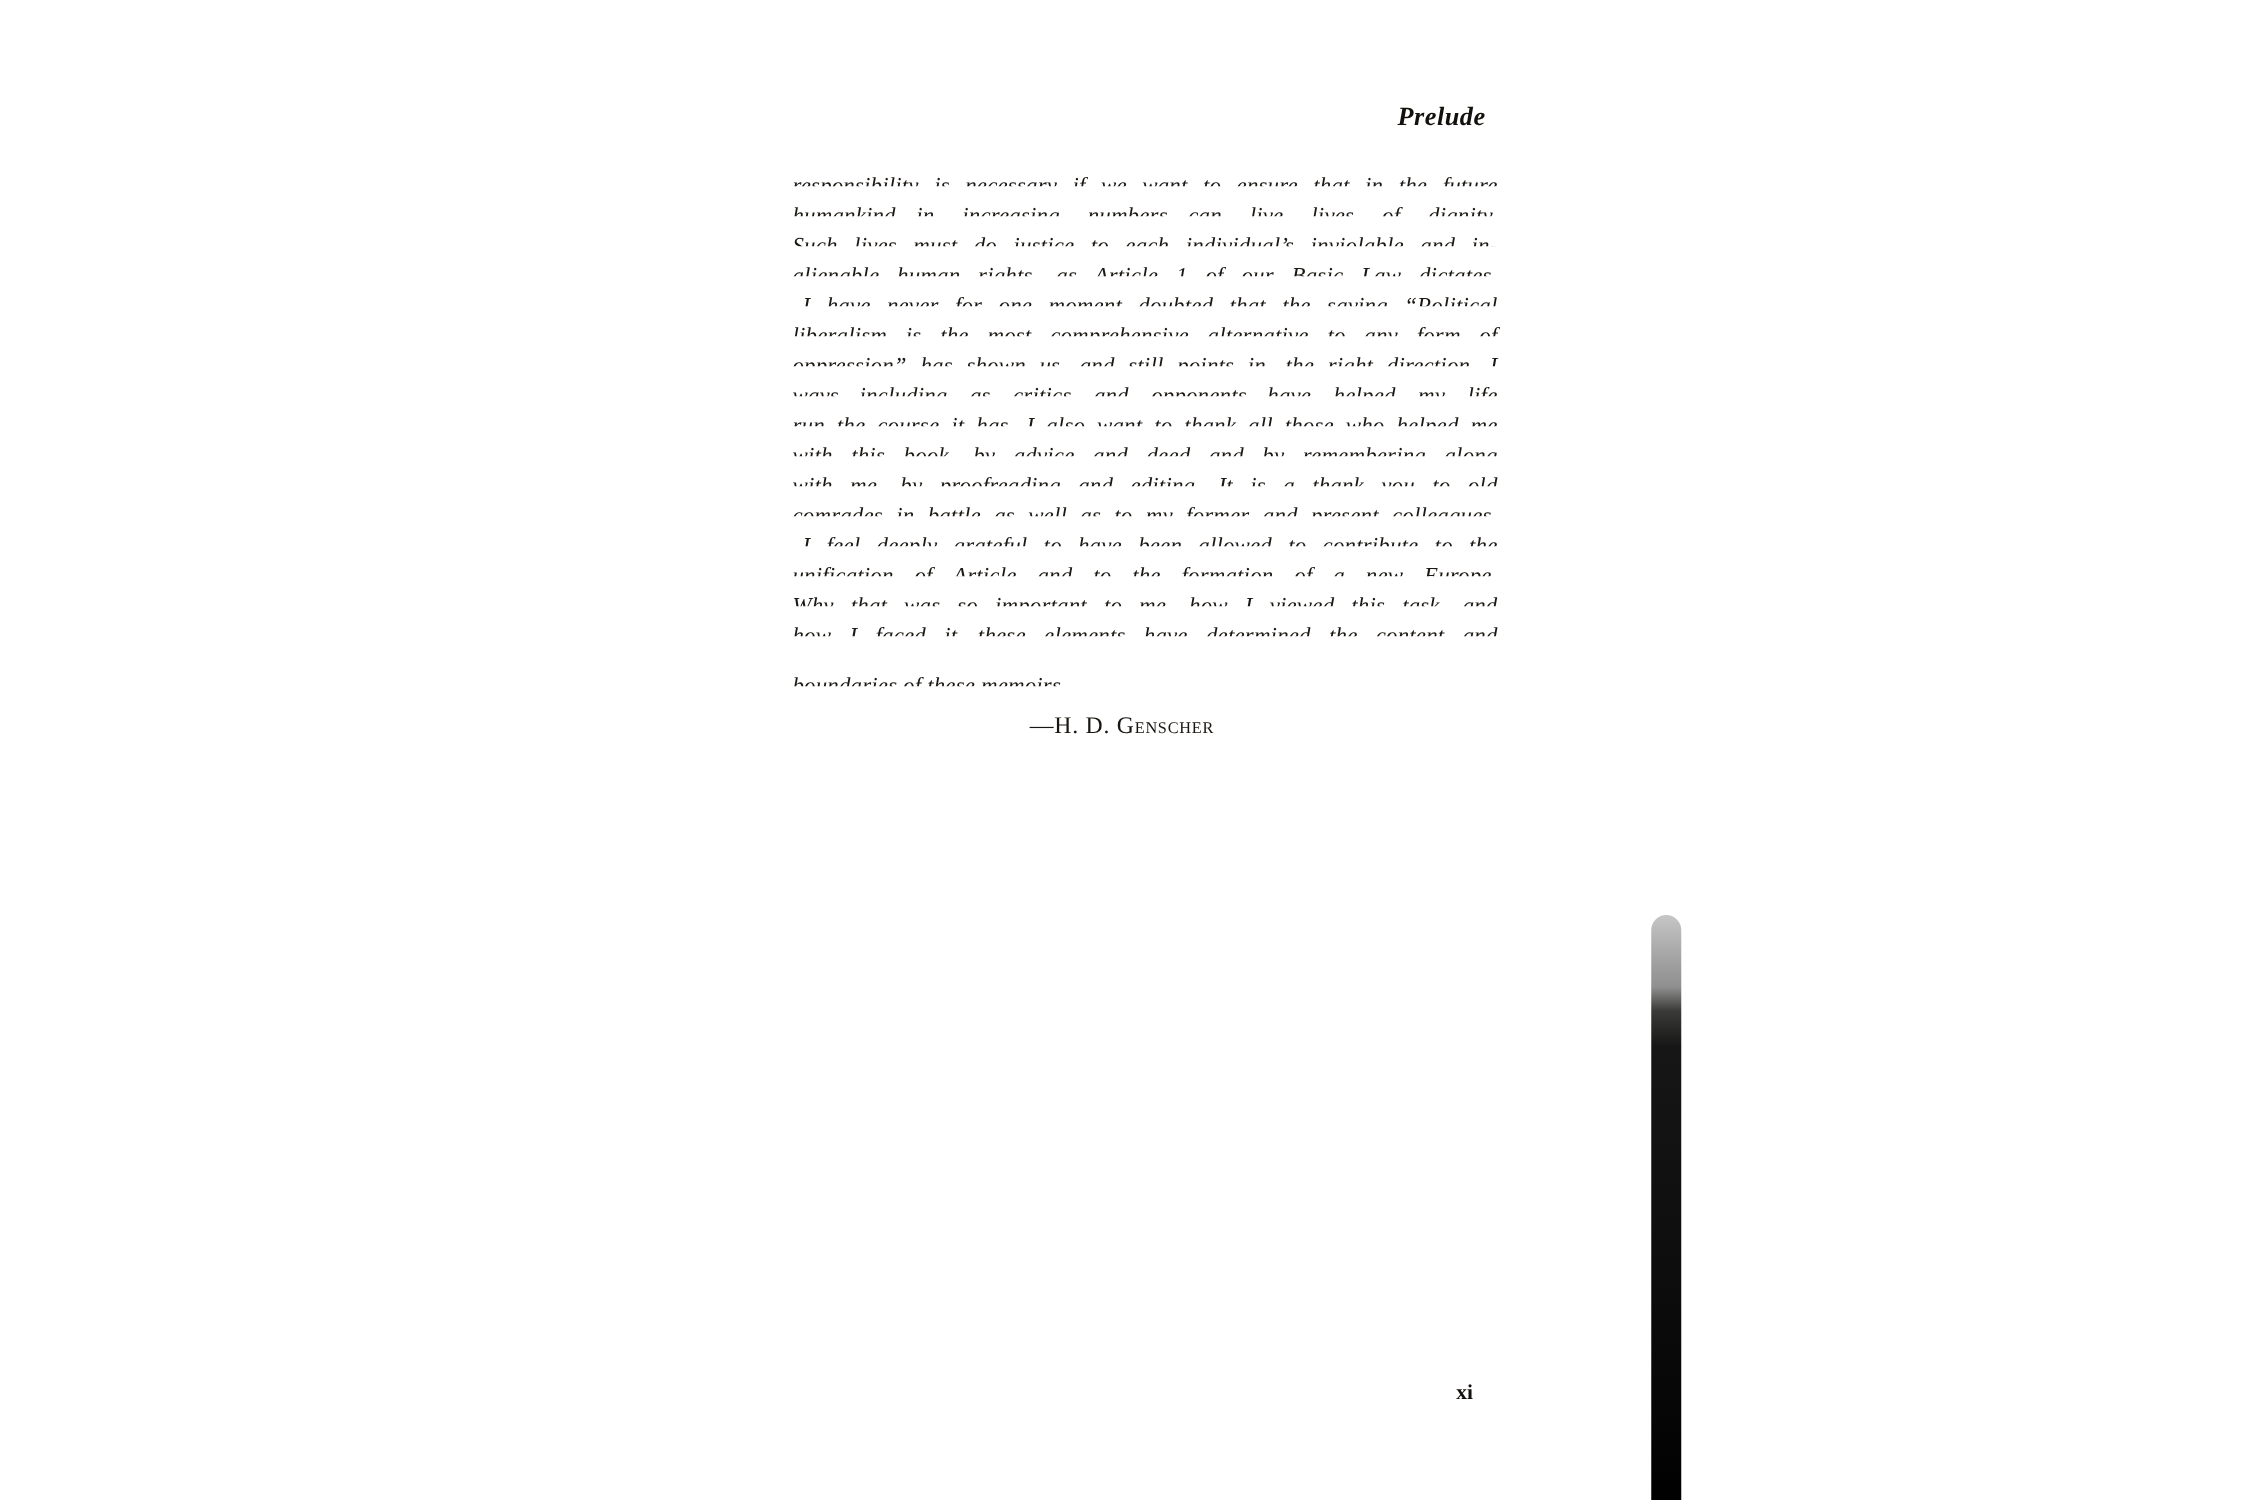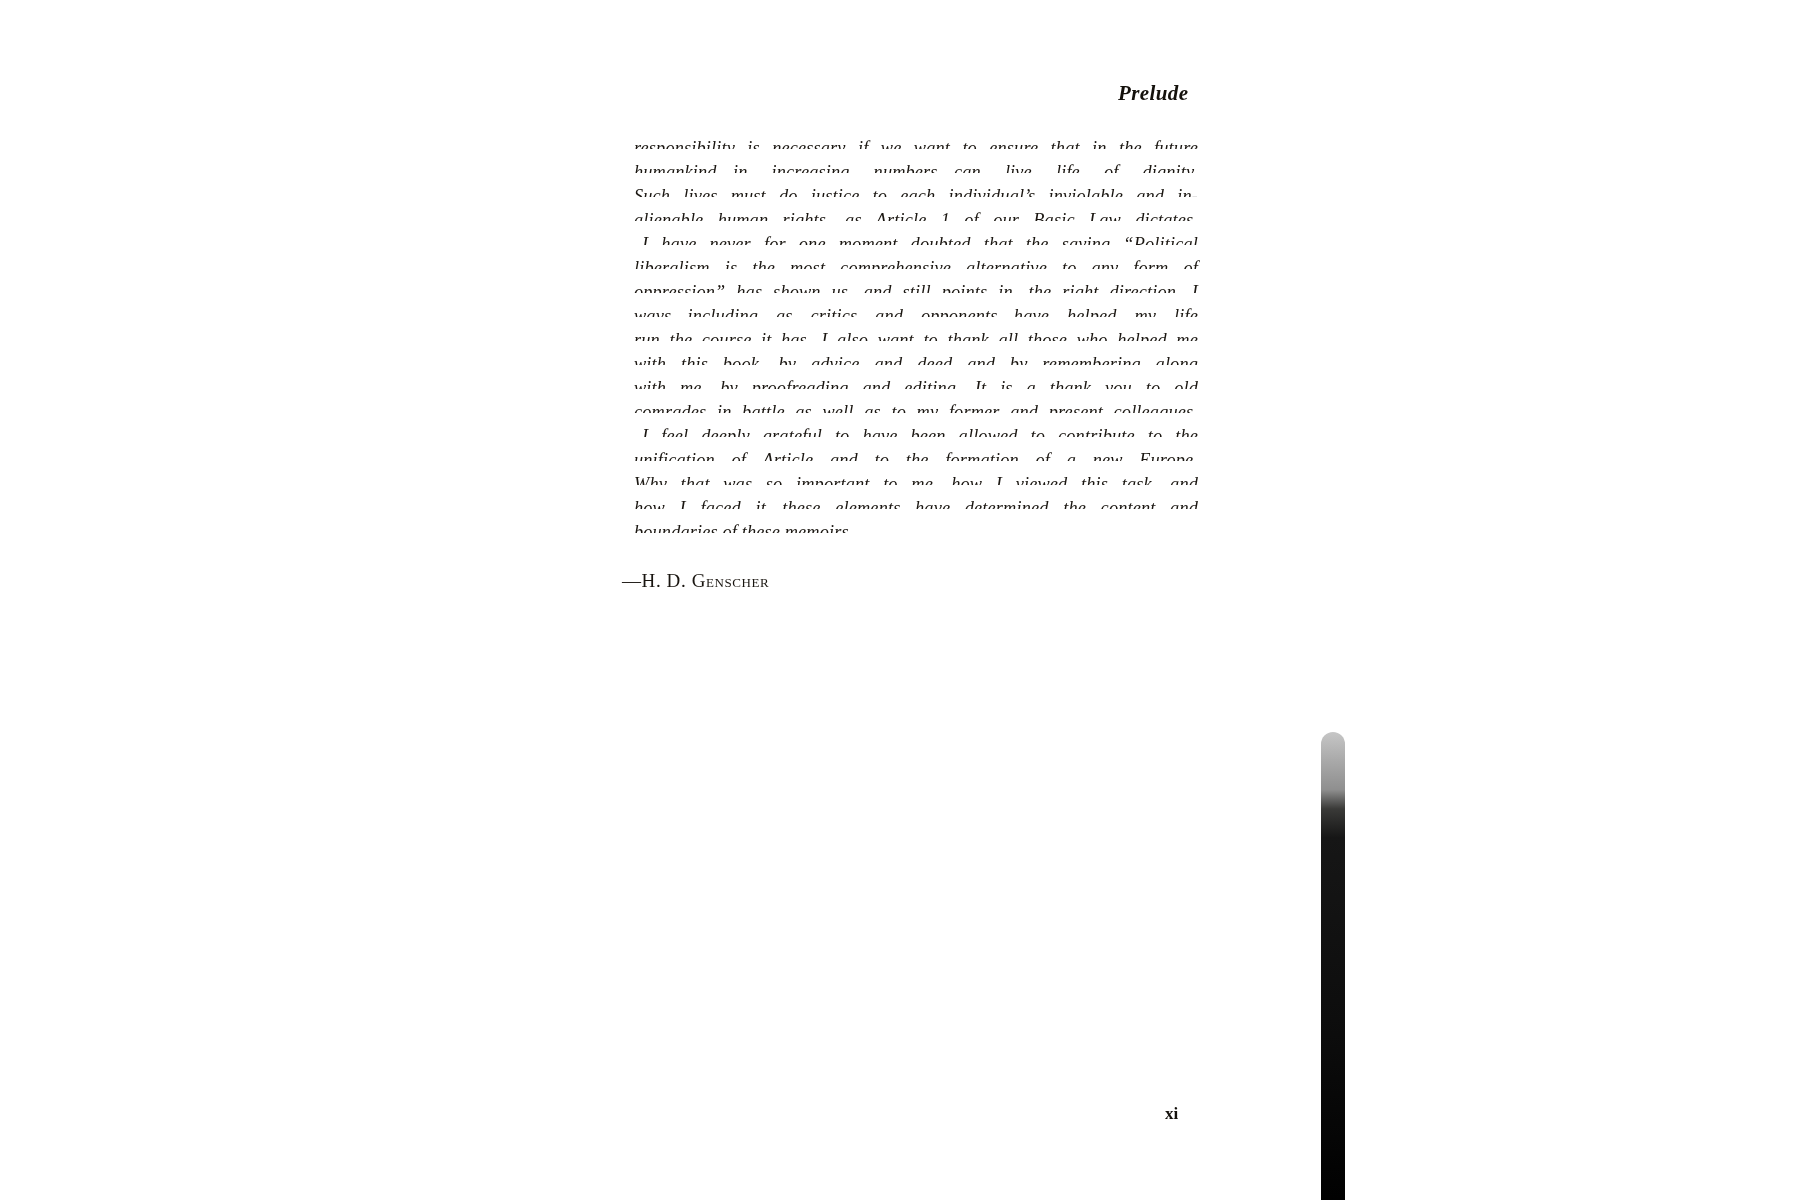--- a/index.html
+++ b/index.html
@@ -40,28 +40,28 @@
   }
   .line {
     height: 23.5px;
     line-height: 23.5px;
     text-align: justify;
     text-align-last: justify;
     overflow: hidden;
     letter-spacing: 0.15px;
   }
   .line.indent { padding-left: 20px; }
-  .line.unjustified { text-align: right; text-align-last: left; }
+  .line.unjustified { text-align: right; text-align-last: left; margin-top: 16px; }
 
   .signature {
     position: absolute;
     left: 598px;
     top: 546px;
     width: 575px;
-    text-align: left;
+    text-align: center;
     font-size: 19px;
     font-variant: small-caps;
     letter-spacing: 0.6px;
     color: #191510;
   }
 
   .page-number {
     position: absolute;
     left: 1141px;
     top: 1080px;
@@ -109,21 +109,21 @@
 </style>
 </head>
 <body>
 
 <div class="scan-page">
 
   <div class="running-header">Prelude</div>
 
   <div class="body-text">
       <div class="line">responsibility is necessary if we want to ensure that in the future</div>
-      <div class="line">humankind—in increasing numbers—can live life of dignity.</div>
+      <div class="line">humankind—in increasing numbers—can live lives of dignity.</div>
       <div class="line">Such lives must do justice to each individual’s inviolable and in-</div>
       <div class="line">alienable human rights, as Article 1 of our Basic Law dictates.</div>
       <div class="line indent">I have never for one moment doubted that the saying “Political</div>
       <div class="line">liberalism is the most comprehensive alternative to any form of</div>
       <div class="line">oppression” has shown us, and still points in, the right direction. I</div>
       <div class="line">ways—including as critics and opponents—have helped my life</div>
       <div class="line">run the course it has. I also want to thank all those who helped me</div>
       <div class="line">with this book, by advice and deed and by remembering along</div>
       <div class="line">with me, by proofreading and editing. It is a thank you to old</div>
       <div class="line">comrades in battle as well as to my former and present colleagues.</div>

